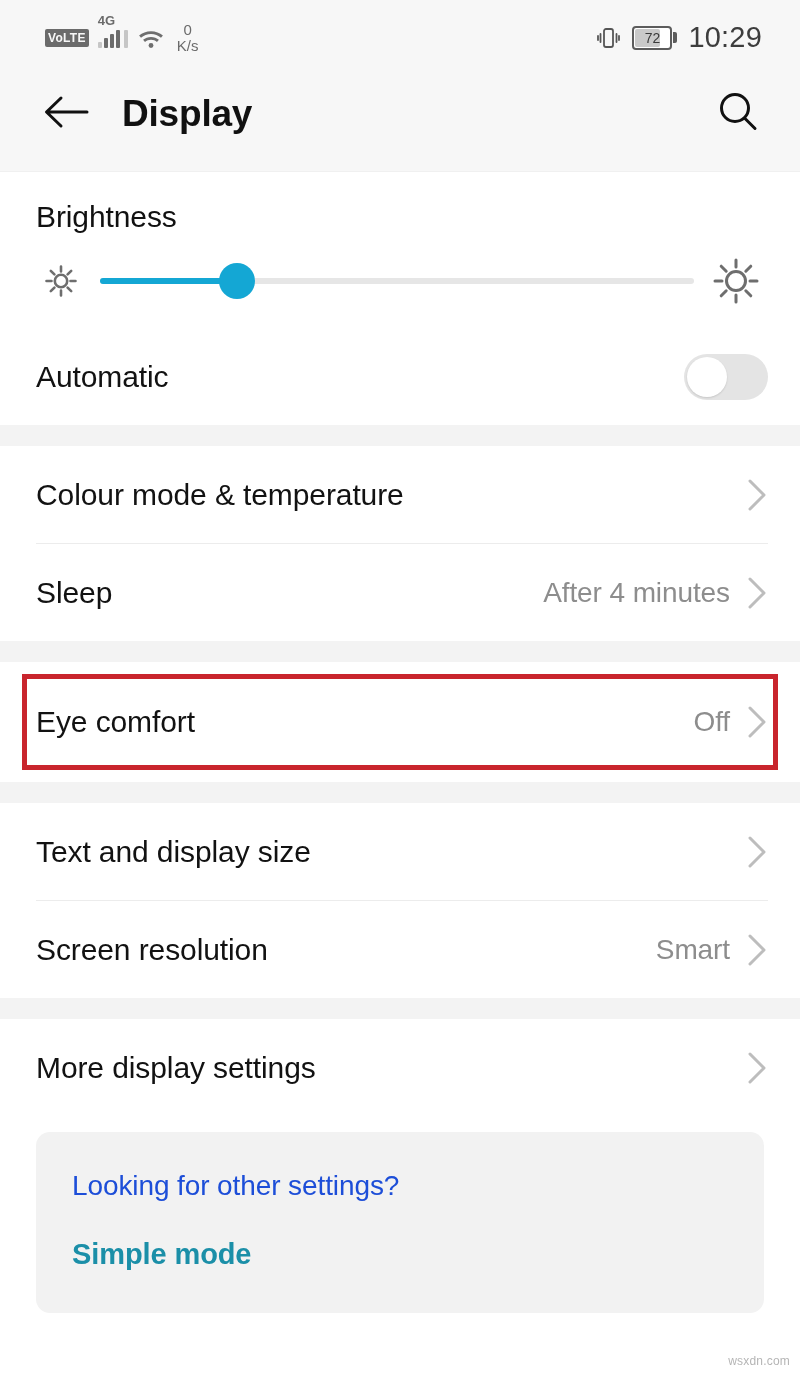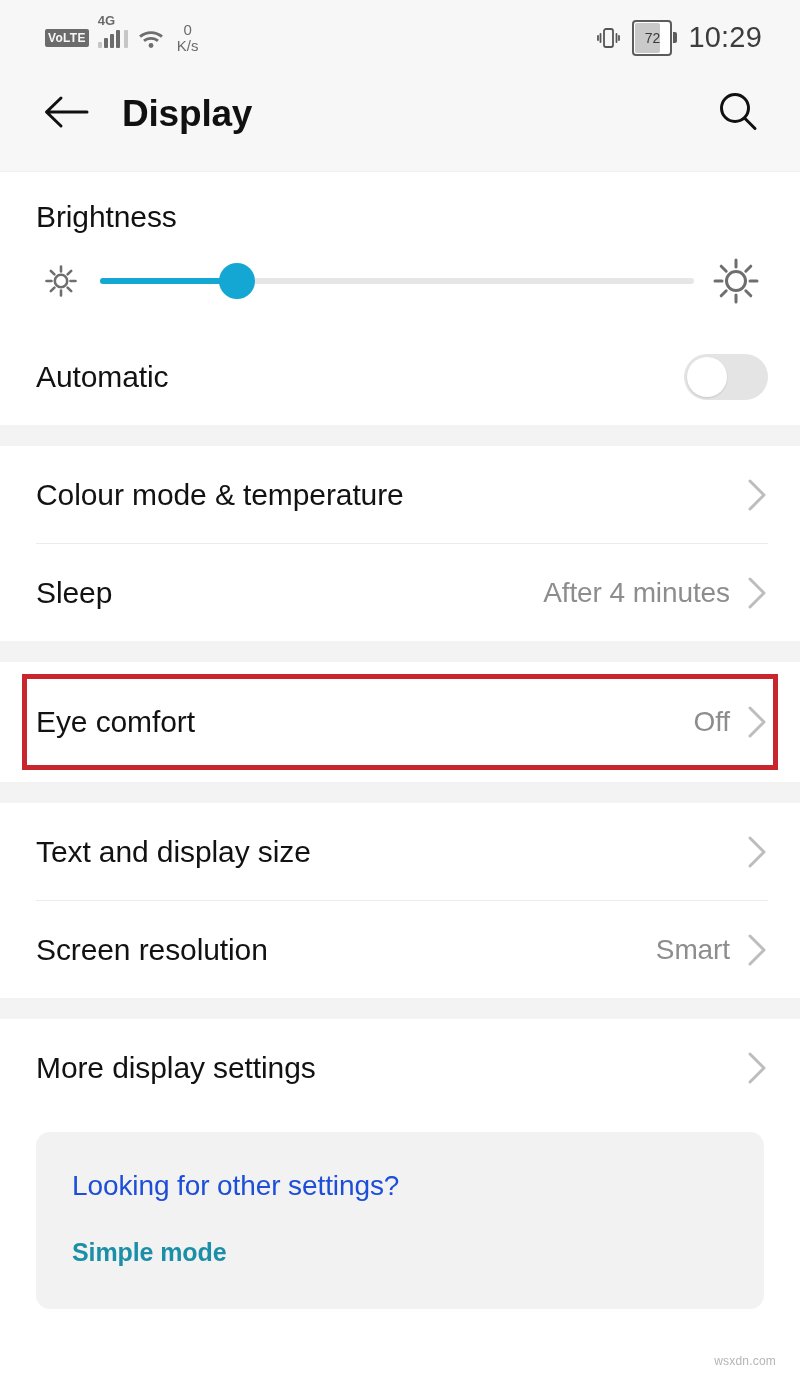--- a/index.html
+++ b/index.html
@@ -67,21 +67,21 @@
   .kbs { text-align: center; line-height: 1.05; color: #6b6b6b; margin-left: 3px; }
   .kbs .num { font-size: 15px; display: block; }
   .kbs .unit { font-size: 15px; display: block; }
 
   .vibrate-icon { color: #555; display: flex; align-items: center; }
 
   .battery {
     display: flex; align-items: center;
   }
   .battery .body {
-    width: 40px; height: 36px;
+    width: 40px; height: 24px;
     border: 2px solid #5c5c5c;
     border-radius: 4px;
     position: relative;
     display: flex; align-items: center; justify-content: center;
     background: #ffffff;
   }
   .battery .fill {
     position: absolute; left: 1px; top: 1px; bottom: 1px;
     width: 68%;
     background: #c9c9c9;
@@ -265,31 +265,31 @@
     padding: 38px 36px 42px 36px;
     min-height: 160px;
   }
   .promo .q {
     font-size: 28px;
     color: #1d4ed8;
     letter-spacing: -0.1px;
   }
   .promo .link {
     margin-top: 36px;
-    font-size: 25px;
+    font-size: 29px;
     font-weight: bold;
     color: #1b8fa8;
     letter-spacing: -0.1px;
     cursor: pointer;
     display: inline-block;
   }
 
   .watermark {
     position: absolute;
-    right: 24px;
+    right: 10px;
     bottom: 6px;
     font-size: 12px;
     color: #b5b5b5;
     letter-spacing: 0.2px;
   }
 </style>
 </head>
 <body>
 
 <div id="screen">

